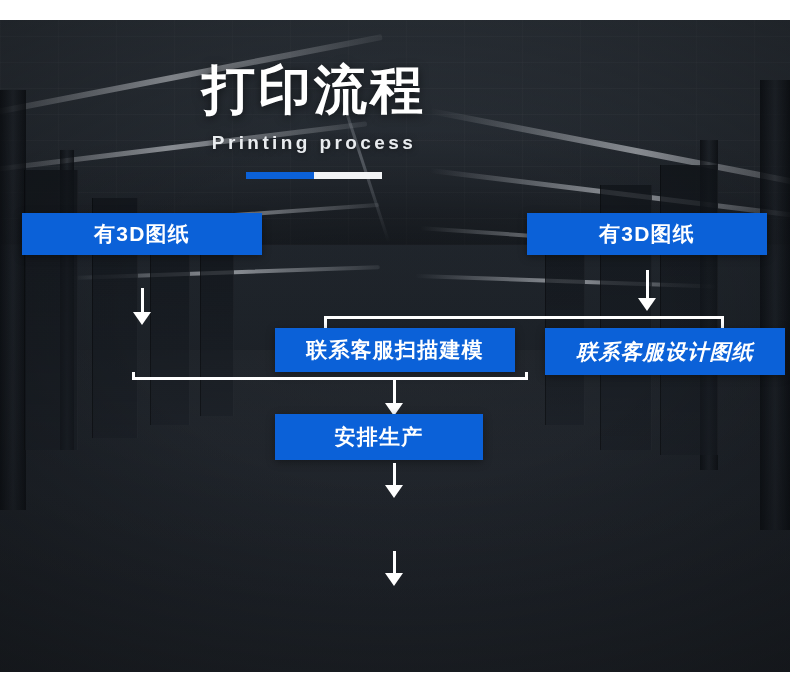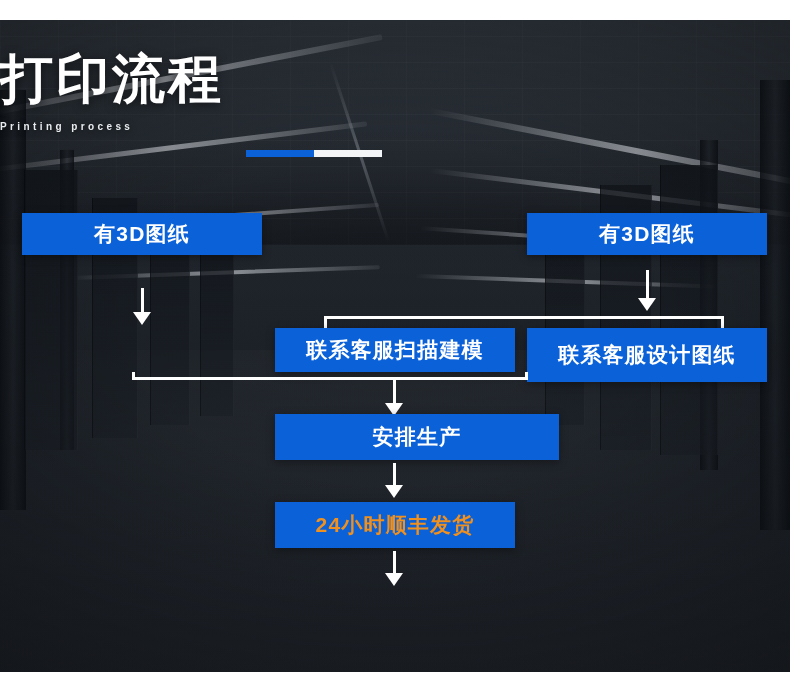--- a/index.html
+++ b/index.html
@@ -60,29 +60,29 @@
   #photo .vignette {
     position:absolute; inset:0;
     background:radial-gradient(110% 85% at 50% 45%, rgba(0,0,0,0) 30%, rgba(0,0,0,.38) 78%, rgba(0,0,0,.62) 100%);
   }
   #photo .tint {
     position:absolute; inset:0;
     background:linear-gradient(180deg, rgba(20,24,30,.18) 0%, rgba(20,24,30,.30) 100%);
   }
 
   
-  #header { position:absolute; left:0; top:52px; width:628px; }
+  #header { position:absolute; left:0; top:63px; width:628px; text-align:center; }
   #title {
     font-size:53px; line-height:1.02; font-weight:700; color:#ffffff;
     letter-spacing:3px;
     text-shadow:0 2px 10px rgba(0,0,0,.55);
   }
   #subtitle {
     margin-top:15px;
-    font-size:10px; font-weight:700; color:#e9ecef;
+    font-size:19px; font-weight:700; color:#e9ecef;
     letter-spacing:3.4px;
     text-shadow:0 1px 6px rgba(0,0,0,.5);
   }
   #rule { margin:18px auto 0; width:136px; height:7px; display:flex; }
   #rule .seg-blue { width:68px; height:7px; background:#0b61d8; }
   #rule .seg-white { width:68px; height:7px; background:#f2f4f6; }
 
   
   #flow { position:absolute; left:0; top:0; width:790px; height:696px; }
 
@@ -176,35 +176,34 @@
     <div class="arrowhead" style="left:133px; top:312px;"></div>
 
     <div class="vline" style="left:646px; top:270px; height:30px;"></div>
     <div class="arrowhead" style="left:638px; top:298px;"></div>
 
     <div class="hline" style="left:324px; top:316px; width:400px;"></div>
     <div class="vline" style="left:324px; top:316px; height:12px;"></div>
     <div class="vline" style="left:721px; top:316px; height:12px;"></div>
 
     <div class="box" style="left:275px; top:328px; width:240px; height:44px;">联系客服扫描建模</div>
-    <div class="box" style="left:527px; top:328px; width:240px; height:54px;">联系客服设计图纸</div>
+    <div class="box" style="left:545px; top:328px; width:240px; height:47px;font-style:italic;">联系客服设计图纸</div>
 
     <div class="hline" style="left:132px; top:377px; width:396px;"></div>
     <div class="vline" style="left:132px; top:372px; height:6px;"></div>
     <div class="vline" style="left:525px; top:372px; height:6px;"></div>
 
     <div class="vline" style="left:393px; top:377px; height:28px;"></div>
     <div class="arrowhead" style="left:385px; top:403px;"></div>
 
-    <div class="box" style="left:275px; top:414px; width:284px; height:46px;">安排生产</div>
+    <div class="box" style="left:275px; top:414px; width:208px; height:46px;">安排生产</div>
 
     <div class="vline" style="left:393px; top:463px; height:24px;"></div>
     <div class="arrowhead" style="left:385px; top:485px;"></div>
 
-    <div class="box orange" style="left:275px; top:502px; width:240px; height:46px;">24小时顺丰发货</div>
 
     <div class="vline" style="left:393px; top:551px; height:24px;"></div>
     <div class="arrowhead" style="left:385px; top:573px;"></div>
 
   </div>
 
   <div id="bottomband"></div>
 </div>
 
 </body></html>

